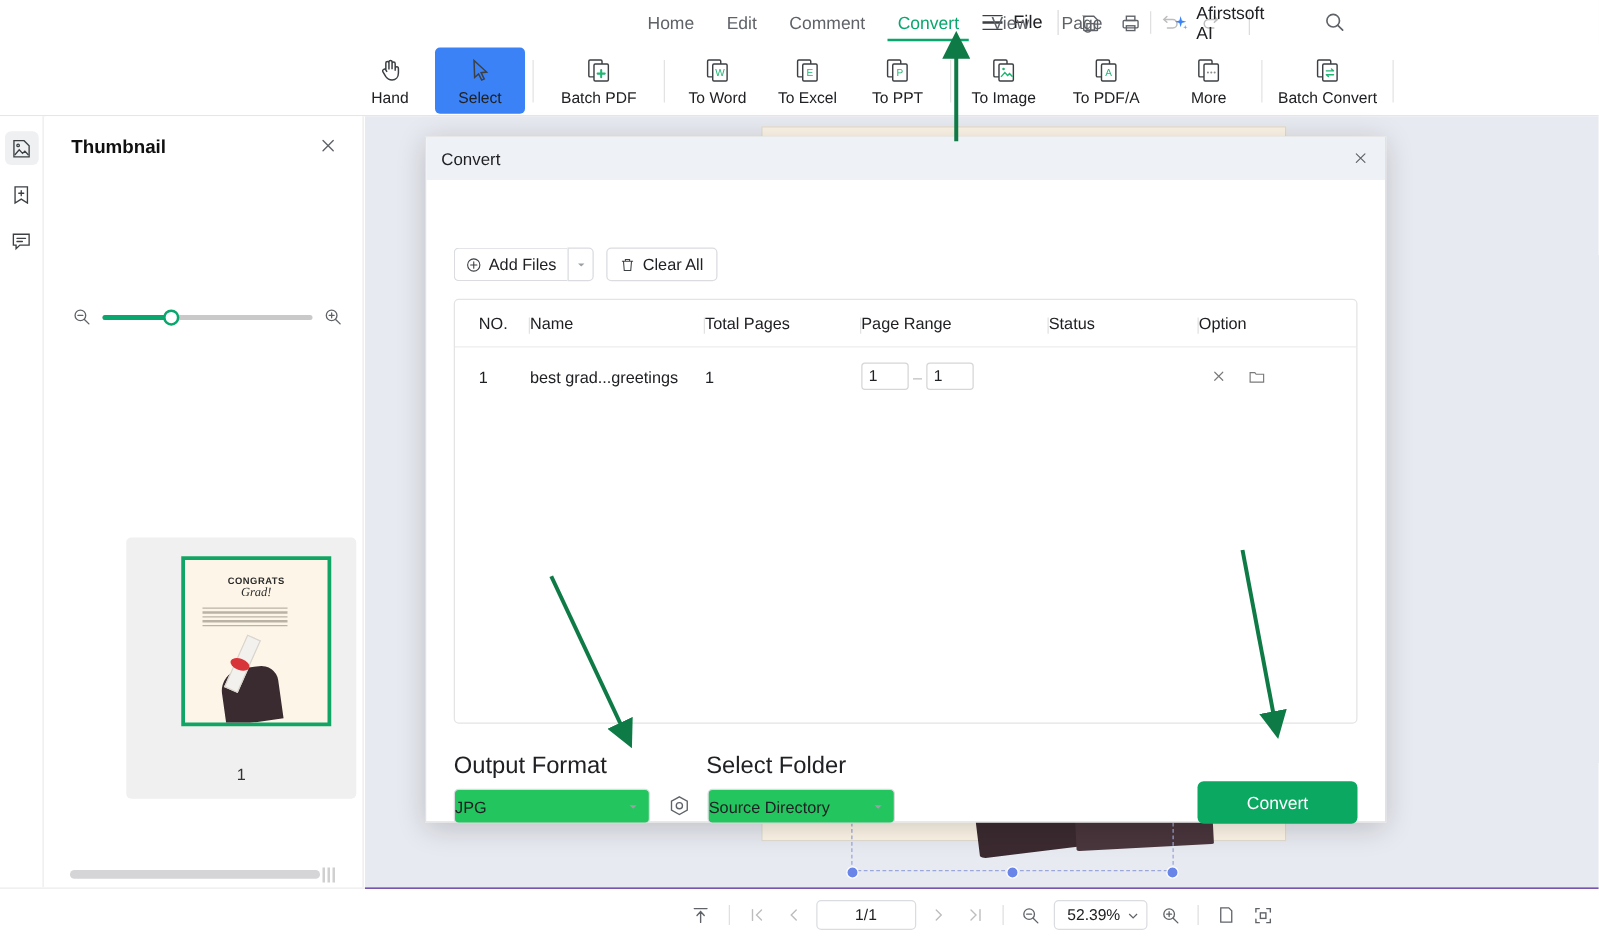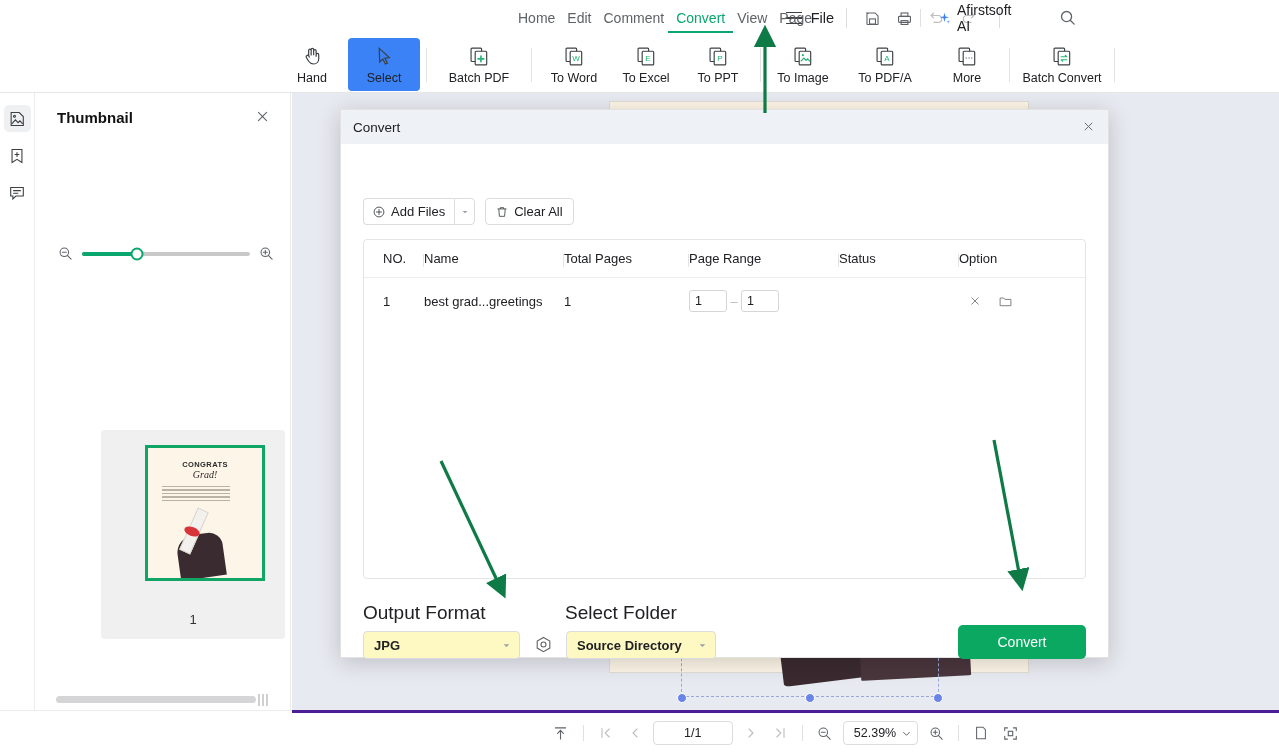--- a/index.html
+++ b/index.html
@@ -19,21 +19,21 @@
   }
   .hamburger { margin-left: 10px; width: 16px; height: 13px; position: relative; cursor: pointer; }
   .hamburger i { position: absolute; left: 0; width: 16px; height: 1.6px; background: #3c4043; }
   .hamburger i:nth-child(1) { top: 0; }
   .hamburger i:nth-child(2) { top: 5.5px; }
   .hamburger i:nth-child(3) { top: 11px; }
   .file-label { margin-left: 9px; font-size: 14.5px; color: #202124; }
   .tb-sep { width: 1px; height: 20px; background: #dcdcdc; margin: 0 12px; }
   .qicon { width: 26px; height: 26px; margin-right: 6px; display: flex; align-items: center; justify-content: center; cursor: pointer; }
 
-  .menu-tabs { position: absolute; left: 518px; top: 0; height: 36px; display: flex; align-items: center; gap: 12px; }
+  .menu-tabs { position: absolute; left: 518px; top: 0; height: 36px; display: flex; align-items: center; gap: 26px; }
   .mtab { font-size: 14px; color: #5f6368; cursor: pointer; position: relative; height: 36px; display: flex; align-items: center; }
   .mtab.active { color: #09a66d; }
   .mtab.active::after { content: ""; position: absolute; left: -8px; right: -8px; bottom: 3px; height: 2px; background: #09a66d; }
 
   .ai-sep { position: absolute; left: 920px; top: 9px; width: 1px; height: 18px; background: #e0e0e0; }
   .ai-btn { position: absolute; left: 938px; top: 0; height: 36px; display: flex; align-items: center; gap: 6px; cursor: pointer; }
   .ai-btn span { font-size: 14px; color: #202124; }
   .search-btn { position: absolute; left: 1058px; top: 8px; width: 20px; height: 20px; cursor: pointer; }
 
   
@@ -113,21 +113,21 @@
   }
   .doc-hand { position:absolute; bottom:-6px; left:170px; width:150px; height:60px; background:#3b2b31; border-radius: 46% 26% 4% 4%; transform: rotate(-7deg); }
   .doc-hand2 { position:absolute; bottom:-6px; left:250px; width:110px; height:48px; background:#4a363d; border-radius: 40% 10% 2% 2%; transform: rotate(-3deg); }
 
   .sel-box { position: absolute; top: 560px; left: 389px; width: 258px; height: 44px; border: 1px dashed #9aa7d8; }
   .sel-h { position: absolute; width: 10px; height: 10px; border-radius: 50%; background: #6a85e8; border: 1.5px solid #fff; }
 
   
   .statusbar {
     position: absolute; bottom: 0; left: 292px; width: 987px; height: 43px;
-    background: #fff; border-top: 3px solid #4c1d95;
+    background: #fff; border-top: 1px solid #4c1d95;
     display: flex; align-items: center; justify-content: center; gap: 7px;
   }
   .sb-ico { width: 22px; height: 22px; display:flex; align-items:center; justify-content:center; cursor: pointer; }
   .sb-sep { width: 1px; height: 16px; background: #e0e0e0; margin: 0 4px; }
   .pagebox {
     width: 80px; height: 24px; border: 1px solid #dadce0; border-radius: 4px;
     display: flex; align-items: center; justify-content: center; font-size: 12.5px; color: #202124;
   }
   .zoombox {
     height: 24px; padding: 0 6px 0 10px; border: 1px solid #dadce0; border-radius: 4px;
@@ -183,23 +183,23 @@
   .dash { width: 14px; text-align: center; color: #b9b9b9; }
   .opt-ico { width: 20px; height: 20px; display:flex; align-items:center; justify-content:center; cursor:pointer; }
 
   .outlabels { position: absolute; top: 458px; left: 22px; width: 723px; }
   .lab { font-size: 19px; color: #202124; }
   .l-fmt { position: absolute; left: 0; top: 0; }
   .l-fold { position: absolute; left: 202px; top: 0; }
 
   .outrow { position: absolute; top: 487px; left: 22px; width: 723px; display: flex; align-items: center; }
   .selectbox {
-    height: 28px; border: 1px solid #dadce0; border-radius: 4px; background: #fef9c3;
+    height: 28px; border: 1px solid #dadce0; border-radius: 4px; background: #22c55e;
     display: flex; align-items: center; justify-content: space-between;
-    padding: 0 8px 0 10px; font-size: 13px; color: #202124; cursor: pointer; font-weight: bold;
+    padding: 0 8px 0 0; font-size: 13px; color: #202124; cursor: pointer;
   }
   .sel-fmt { width: 157px; }
   .sel-fold { width: 150px; }
   .gear-btn { width: 24px; height: 24px; margin: 0 11px; display:flex; align-items:center; justify-content:center; cursor:pointer; }
   .convert-btn {
     position: absolute; right: 0; top: -6px; width: 128px; height: 34px;
     background: #0ba861; border-radius: 5px; color: #fff; font-size: 14px;
     display: flex; align-items: center; justify-content: center; cursor: pointer;
   }
 

